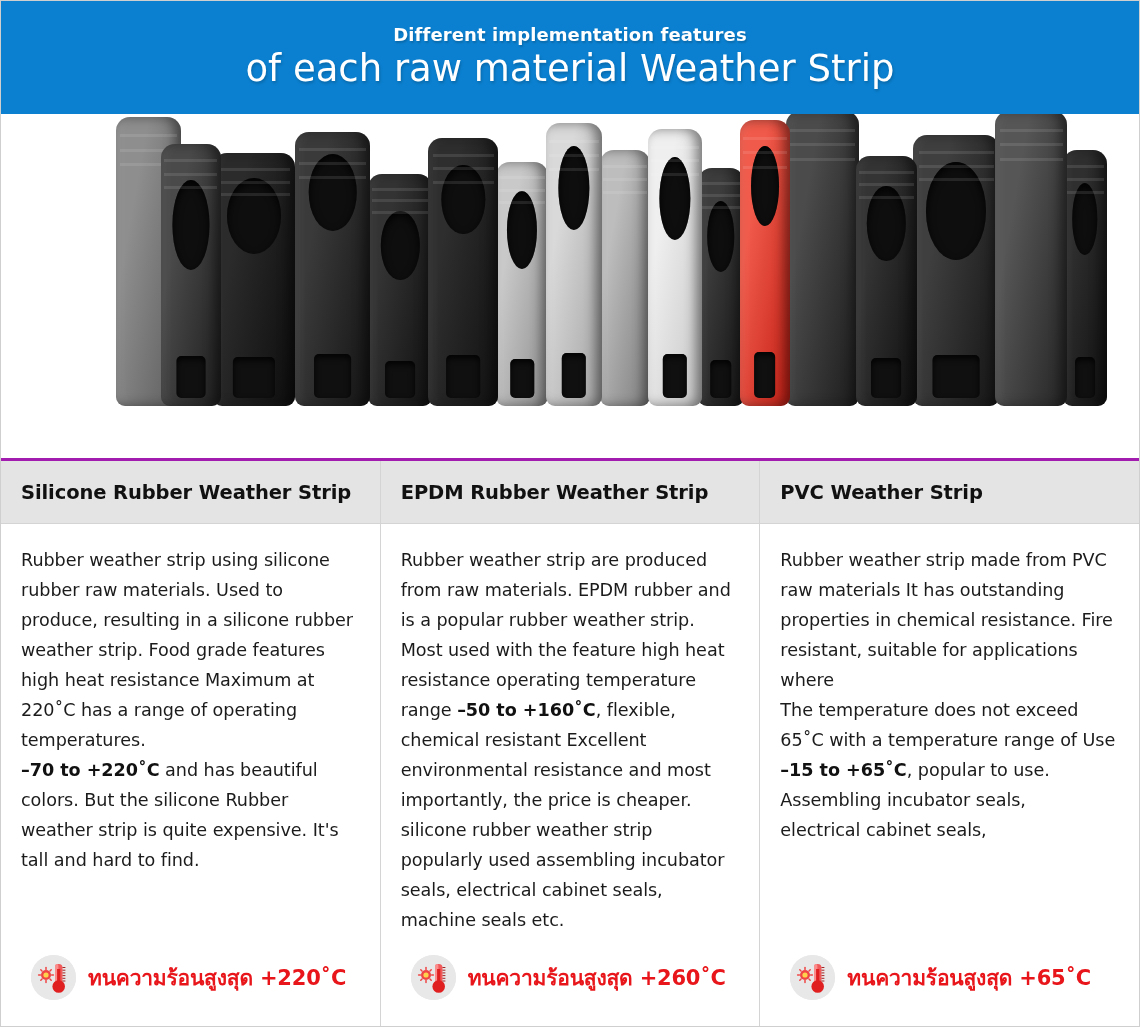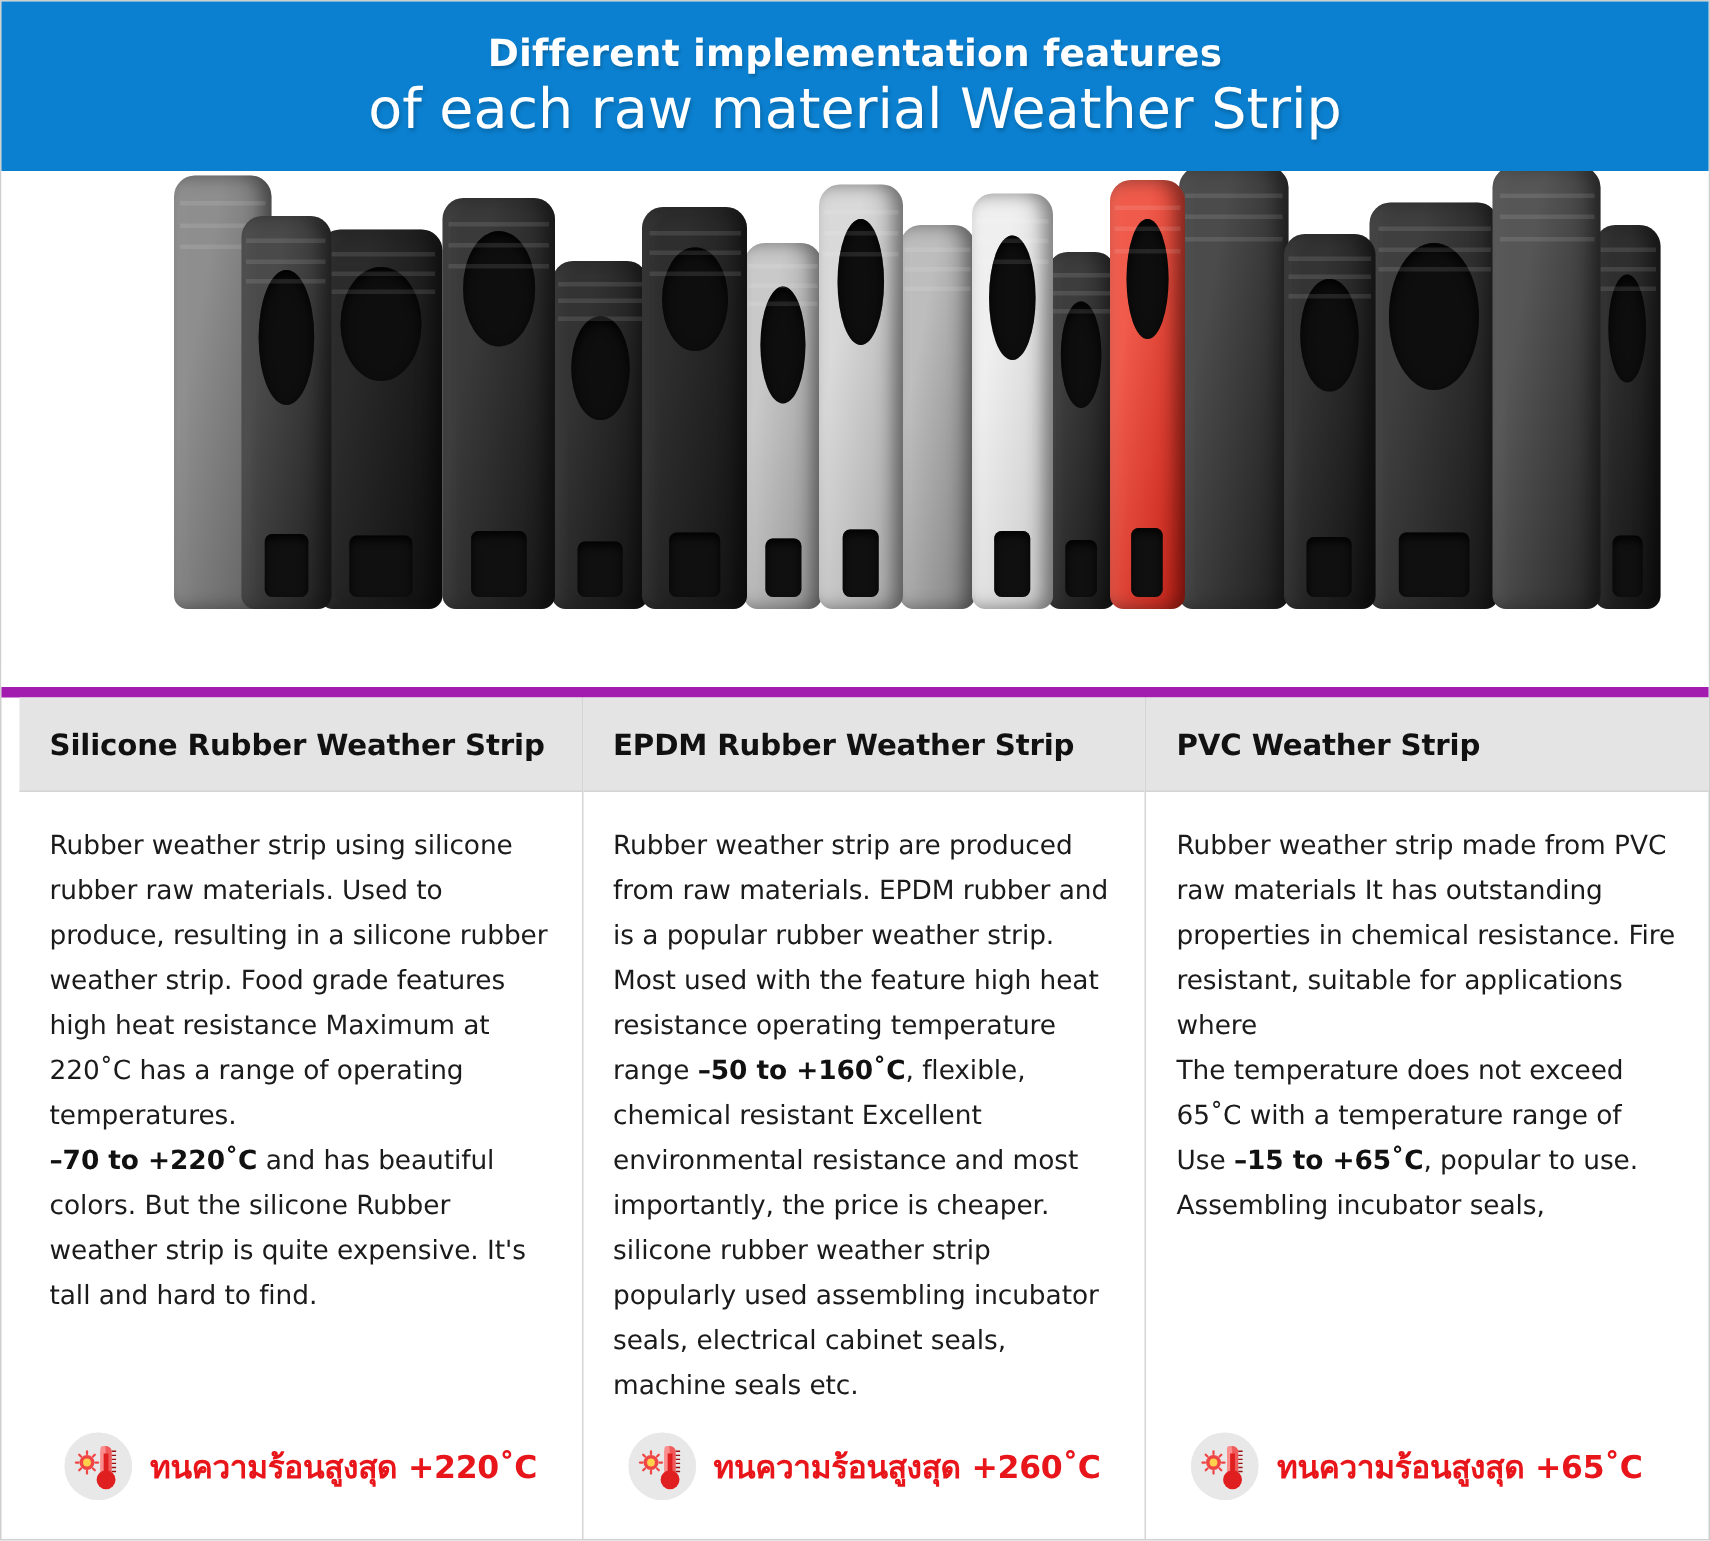--- a/index.html
+++ b/index.html
@@ -23,21 +23,21 @@
     background:#0b80d0;
     height:113px;
     flex:0 0 113px;
     display:flex;flex-direction:column;
     align-items:center;justify-content:center;
     color:#ffffff;
     text-align:center;
     overflow:hidden;
   }
   .banner-line1{
-    font-size:25px;font-weight:bold;
+    font-size:18px;font-weight:bold;
     letter-spacing:0.1px;
     line-height:1.1;
     text-shadow:1px 2px 2px rgba(0,0,0,0.18);
     margin-bottom:3px;
   }
   .banner-line2{
     font-size:37px;font-weight:normal;
     line-height:1.12;
     text-shadow:1px 2px 3px rgba(0,0,0,0.2);
   }
@@ -82,22 +82,21 @@
   }
   .shadowline{
     position:absolute;left:0;right:0;bottom:0;height:16px;
     background:linear-gradient(to top,rgba(255,255,255,1),rgba(255,255,255,0));
   }
 
   
   .table{
     flex:1 1 auto;
     display:flex;
-    border-top:7px solid #a21caf;
-    padding-left:12px;
+    border-top:3px solid #a21caf;
   }
   .col{
     flex:1 1 0;
     display:flex;flex-direction:column;
     border-right:1px solid #d4d4d4;
     min-width:0;
   }
   .col:last-child{border-right:none;}
   .col-head{
     background:#e4e4e4;
@@ -373,20 +372,21 @@
 
     <div class="col">
       <div class="col-head">
         <span class="col-head-title">PVC Weather Strip</span>
       </div>
       <div class="col-body">
         <div class="col-text">
             <div><span>Rubber weather strip made from PVC raw materials It has outstanding properties in chemical resistance. Fire resistant, suitable for applications where</span></div>
             <div><span>The temperature does not exceed 65˚C with a temperature range of Use </span><b>–15 to +65˚C</b><span>, popular to use.</span></div>
             <div><span>Assembling incubator seals,</span></div>
+            <div><span>electrical cabinet seals,</span></div>
           </div>
         <div class="spacer"></div>
         <div class="badge">
           <span class="badge-icon">
   <svg viewBox="0 0 45 45" width="45" height="45" style="display:block">
     <circle cx="22.5" cy="22.5" r="22.5" fill="#e8e8e8"></circle>
     <g>
       <rect x="24" y="9" width="7.5" height="20" rx="3.75" fill="#f05a5a"></rect>
       <rect x="24" y="9" width="3.4" height="20" rx="1.7" fill="#fb8d8d"></rect>
       <circle cx="27.7" cy="31.5" r="6.3" fill="#e02020"></circle>

